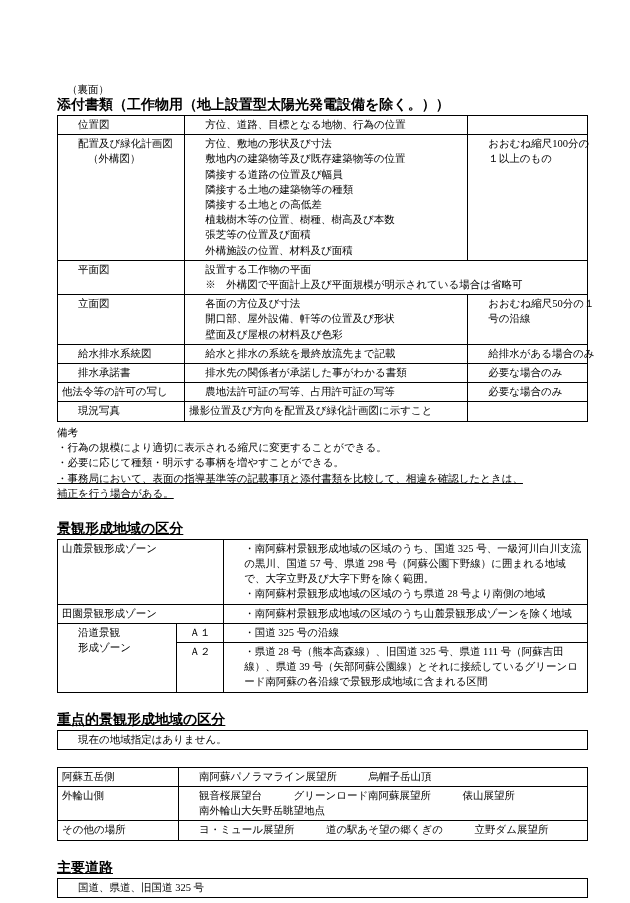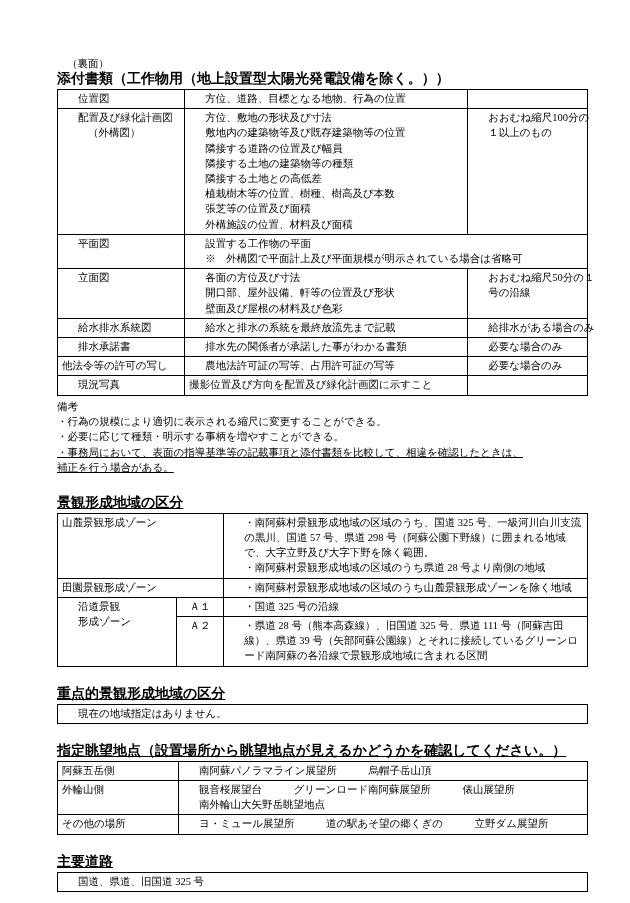--- a/index.html
+++ b/index.html
@@ -12,21 +12,21 @@
     height: 903px;
     font-family: "Liberation Serif", "DejaVu Serif", serif;
     color: #000000;
     -webkit-font-smoothing: none;
   }
   .page {
     position: relative;
     width: 630px;
     height: 903px;
     box-sizing: border-box;
-    padding: 57px 42px 0 57px;
+    padding: 83px 42px 0 57px;
   }
 
   
   .label-plain {
     font-size: 10.5px;
     line-height: 14px;
     margin: 0 0 1px 10px;
     white-space: nowrap;
   }
   .heading-bold {
@@ -268,21 +268,20 @@
             <span class="cell-line">現在の地域指定はありません。</span>
           </td>
         </tr>
       </tbody>
     </table>
   </div>
 
   <div class="section-gap"></div>
 
   <div>
-    <div class="heading-bold u">指定眺望地点（設置場所から眺望地点が見えるかどうかを確認してください。）</div>
     <table class="doc">
       <colgroup>
           <col style="width:112px">
           <col style="width:379px">
         </colgroup>
       <tbody>
         <tr>
           <td class="mid">
             <span>阿蘇五岳側</span>
           </td>

